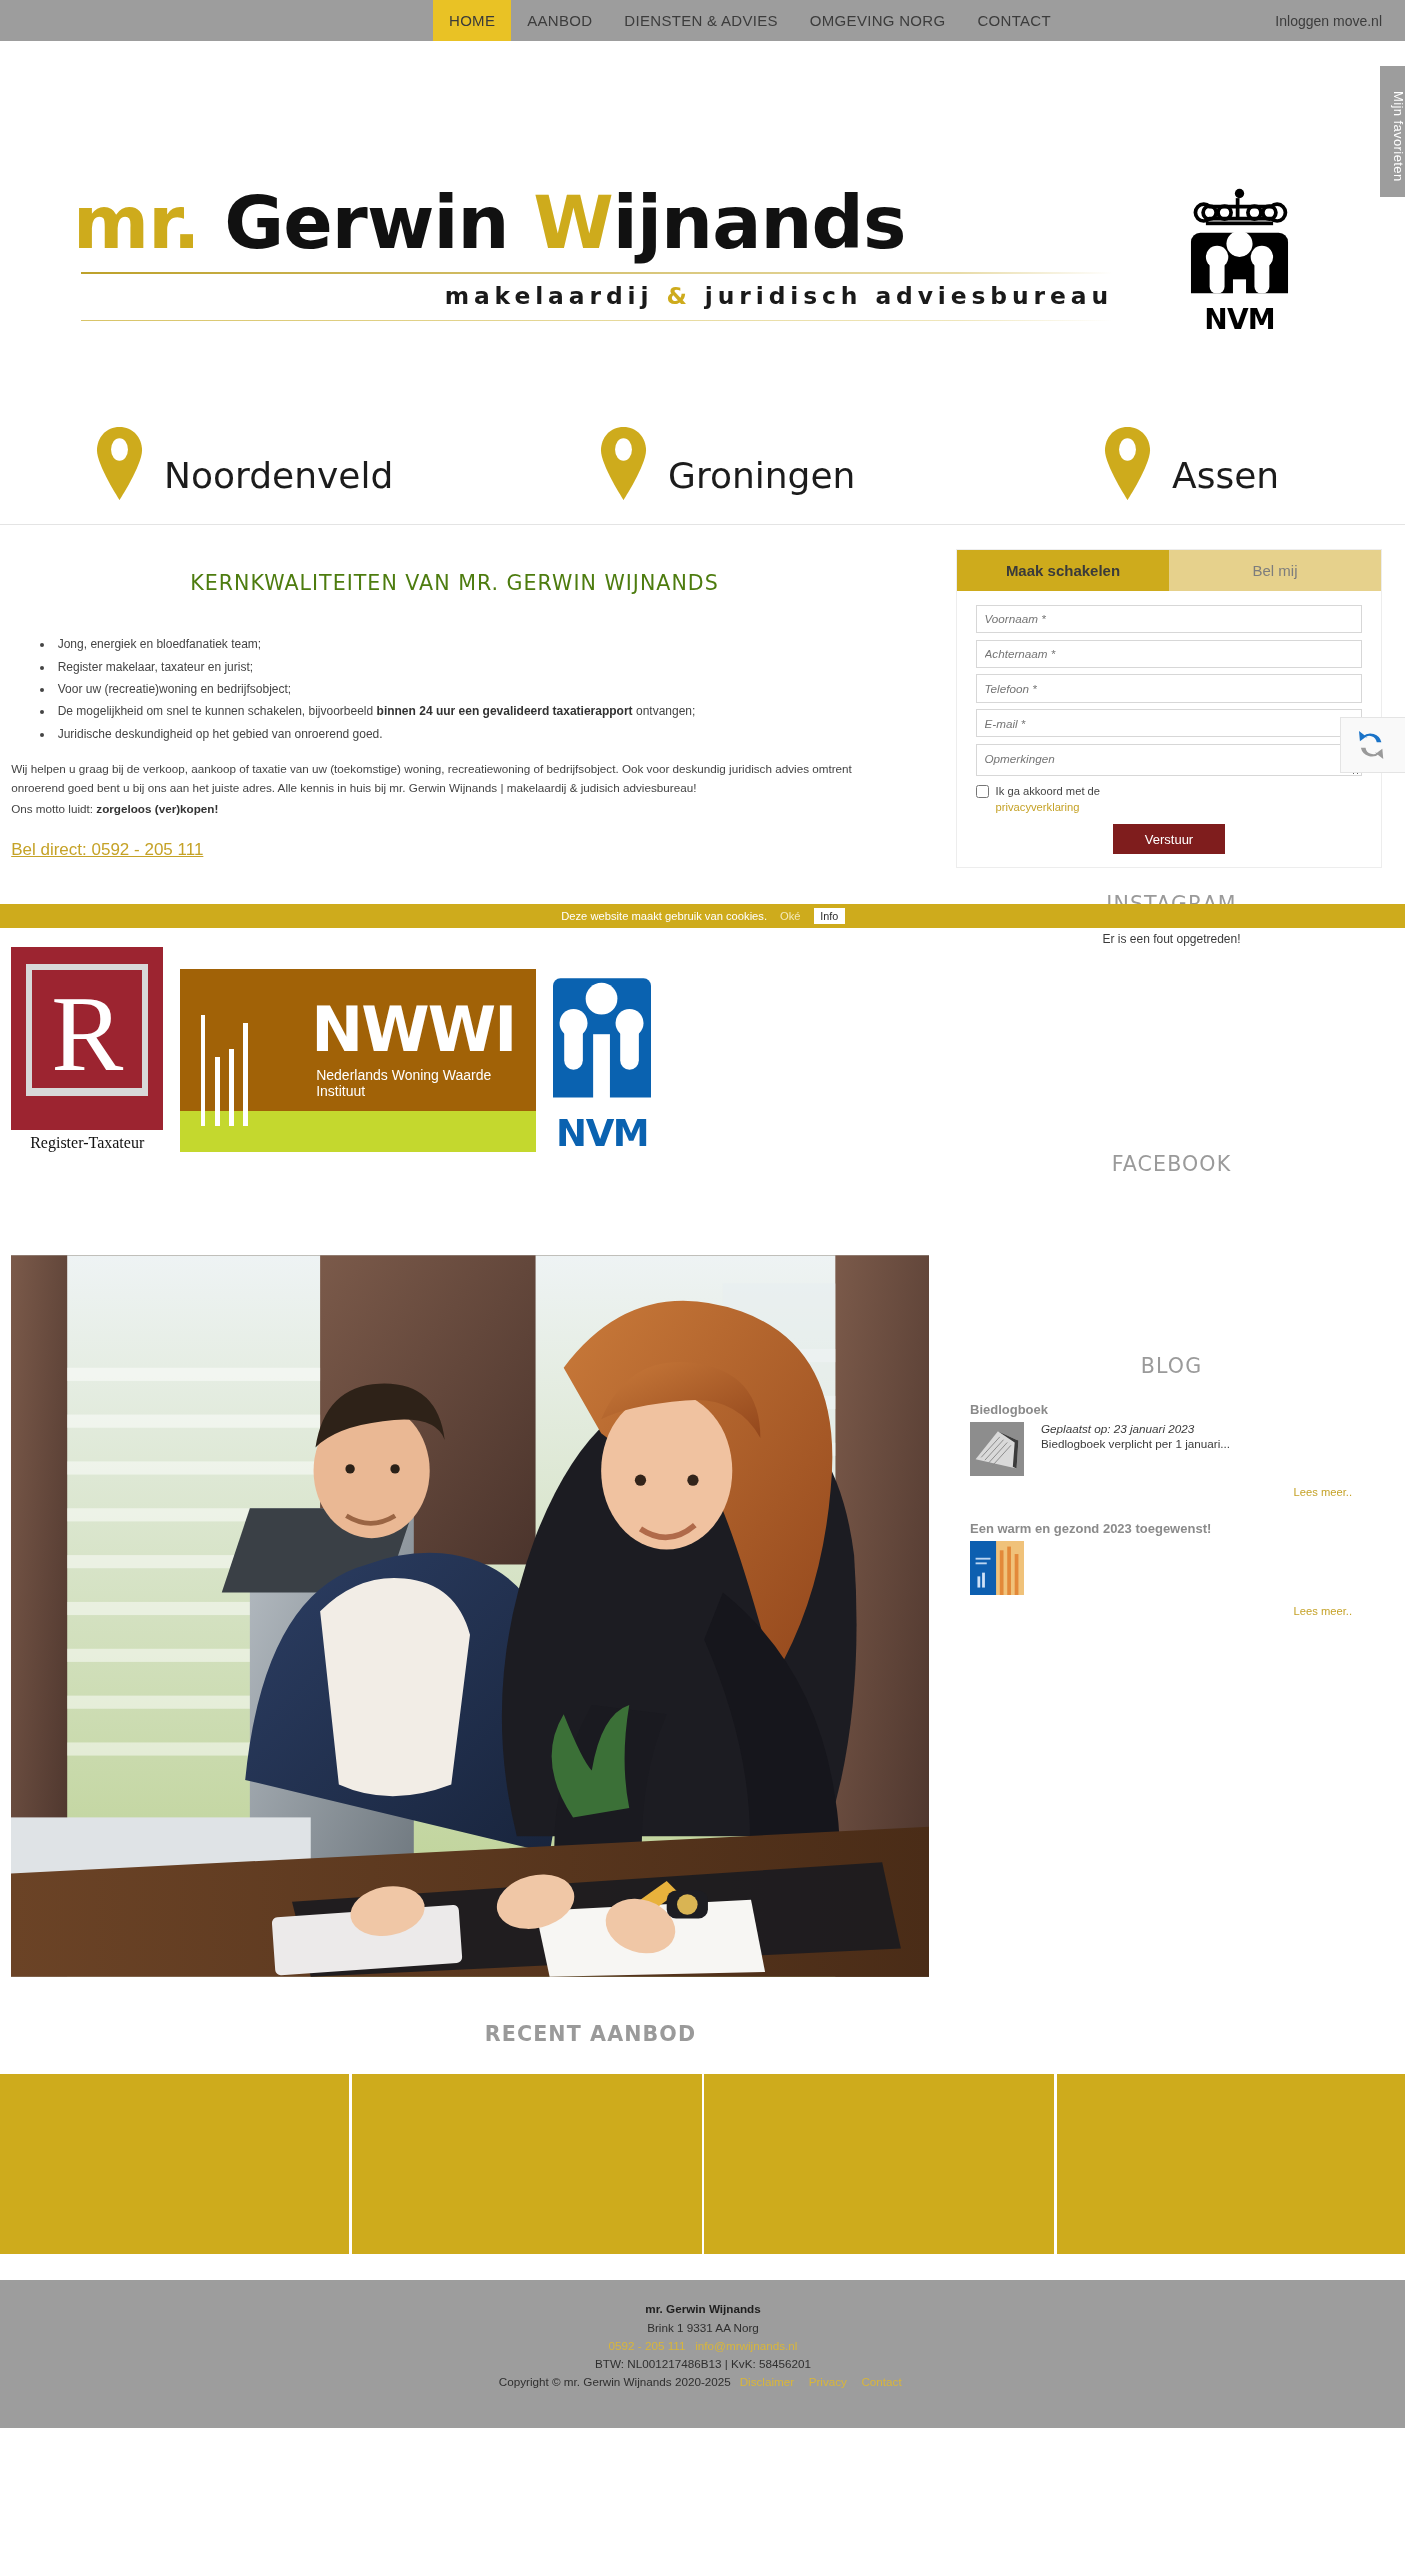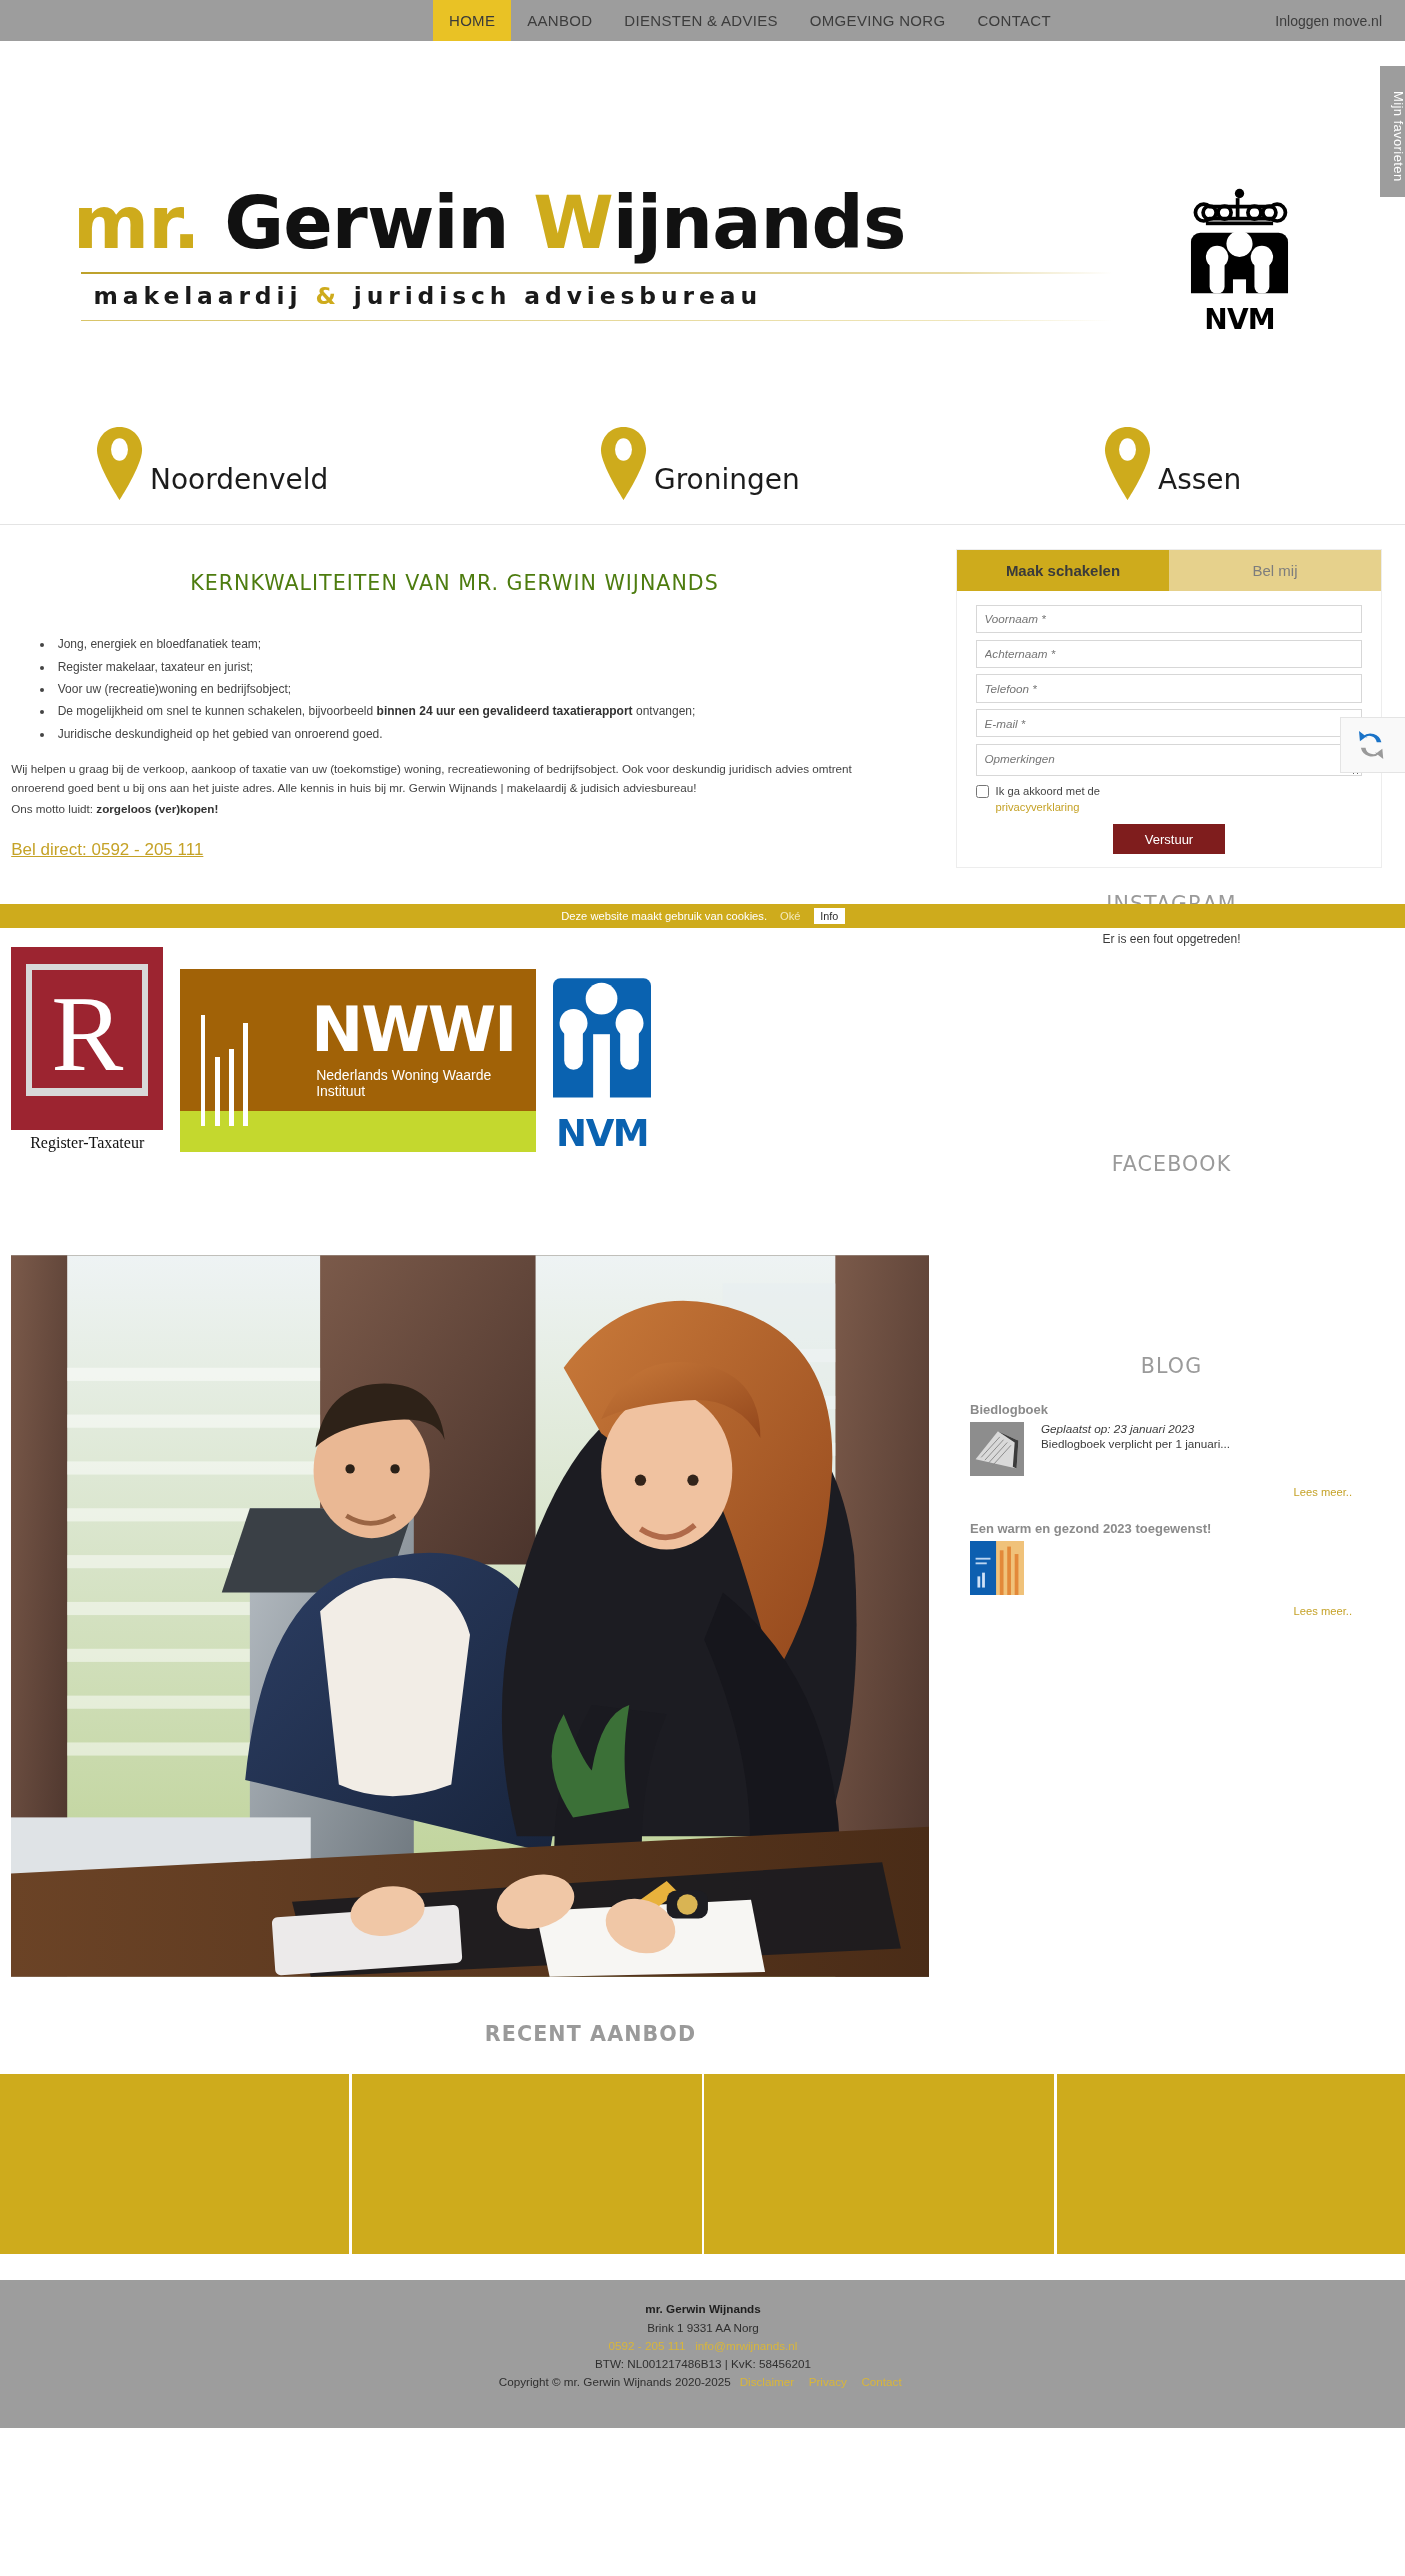--- a/index.html
+++ b/index.html
@@ -98,20 +98,21 @@
     margin: 13px 0 8.4px 7.5px;
   }
   .logo-sub {
     font-size: 23.4px;
     letter-spacing: 4.9px;
     font-weight: 700;
     color: #1a1a1a;
     padding-left: 20.6px;
     font-family: "DejaVu Sans", sans-serif;
     white-space: nowrap;
+    text-align: right;
   }
   .logo-sub .amp { color: #ceab1c; }
   .logo-rule2 {
     height: 0.9px;
     background: linear-gradient(to right, #d8c468, #efe6bb 85%, #fff);
     margin: 9.4px 0 0 7.5px;
   }
 
   
   .nvm-badge {
@@ -139,25 +140,25 @@
   }
   .loc {
     display: flex;
     align-items: flex-end;
     width: 504px;
     cursor: pointer;
   }
   .loc:last-child { width: auto; }
   .pin-svg { display: block; }
   .loc-name {
-    font-size: 28px;
+    font-size: 36px;
     color: #1c1c1c;
     font-family: "DejaVu Sans", sans-serif;
     padding-bottom: 5.6px;
-    margin-left: 5px;
+    margin-left: 19px;
   }
 
   
   .divider-line { height: 0.9px; background: #e4e4e4; }
   .midsec {
     display: flex;
     padding-top: 24px;
     position: relative;
   }
   .mid-left { width: 937px; padding: 0 56px 0 0; }

